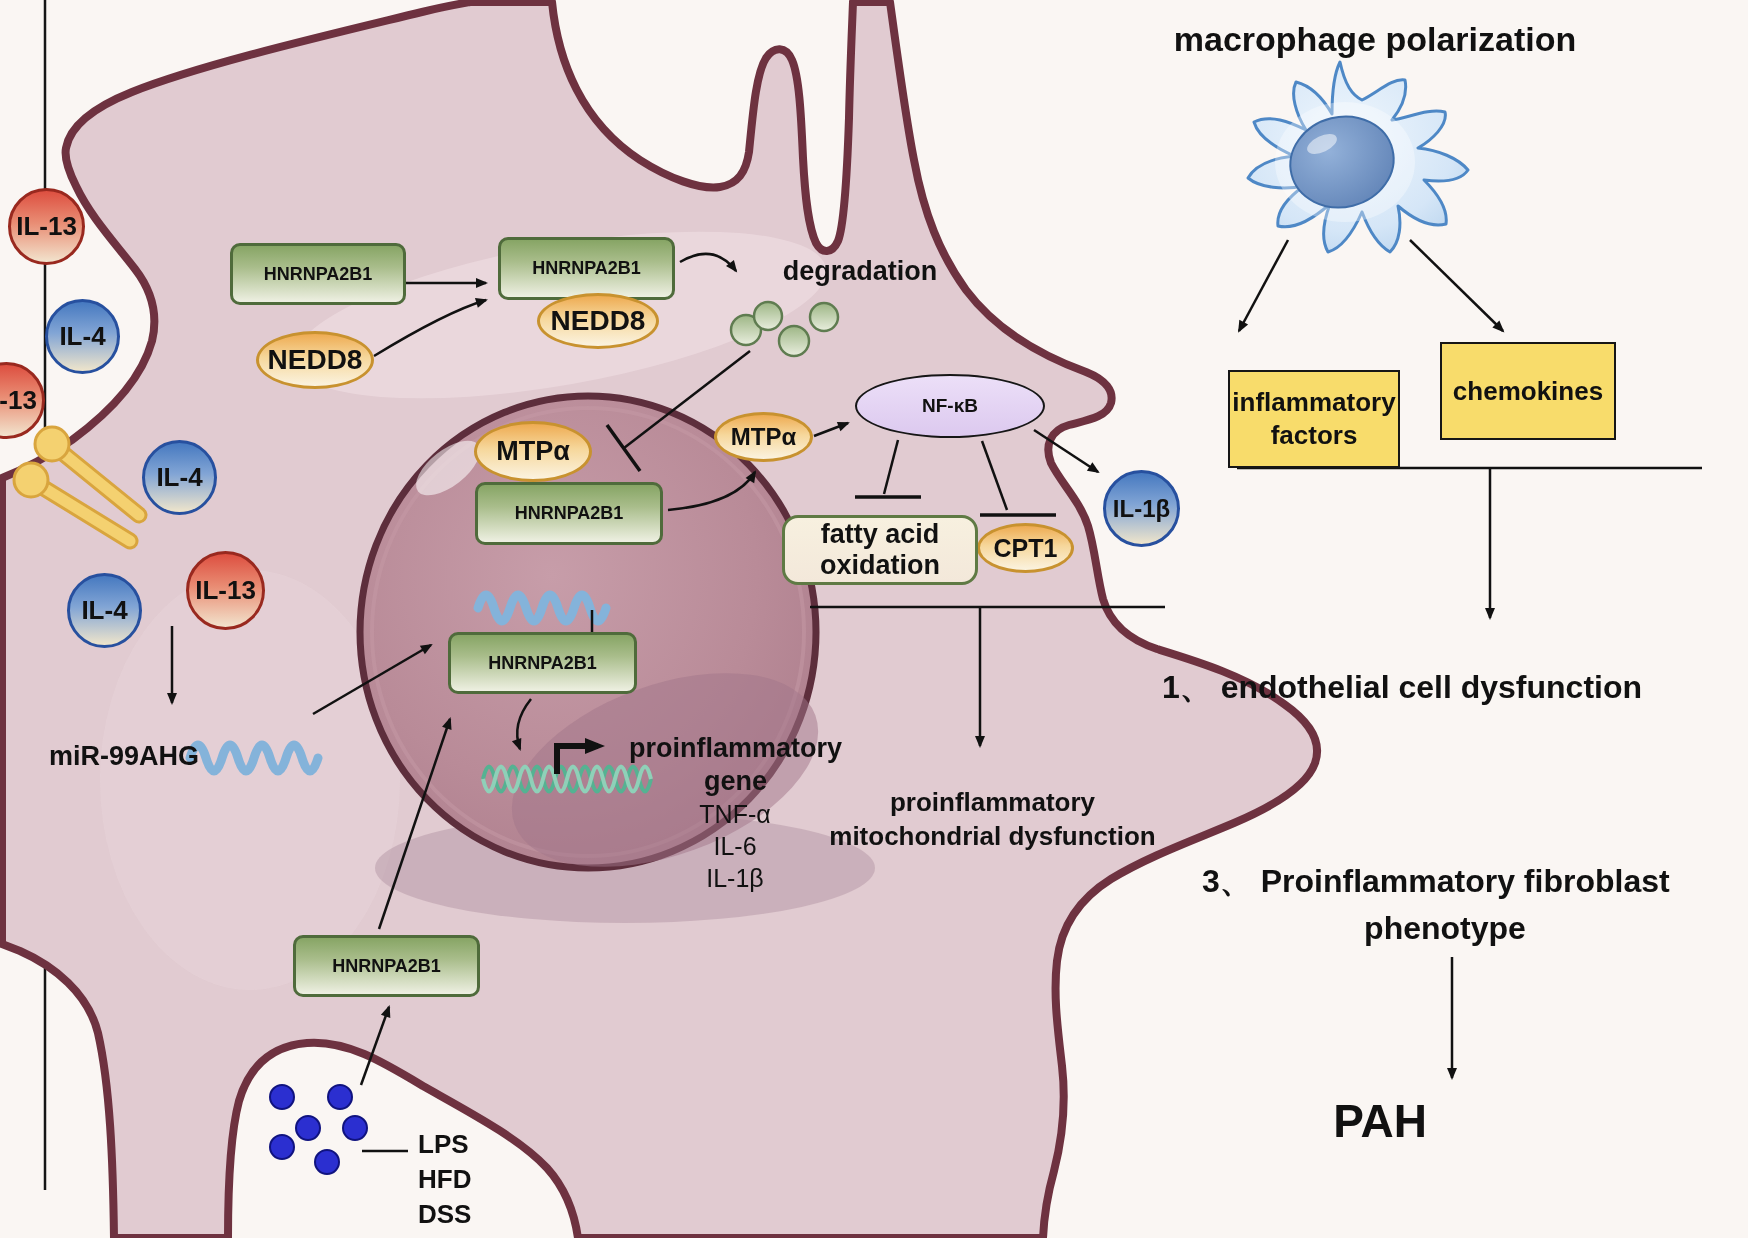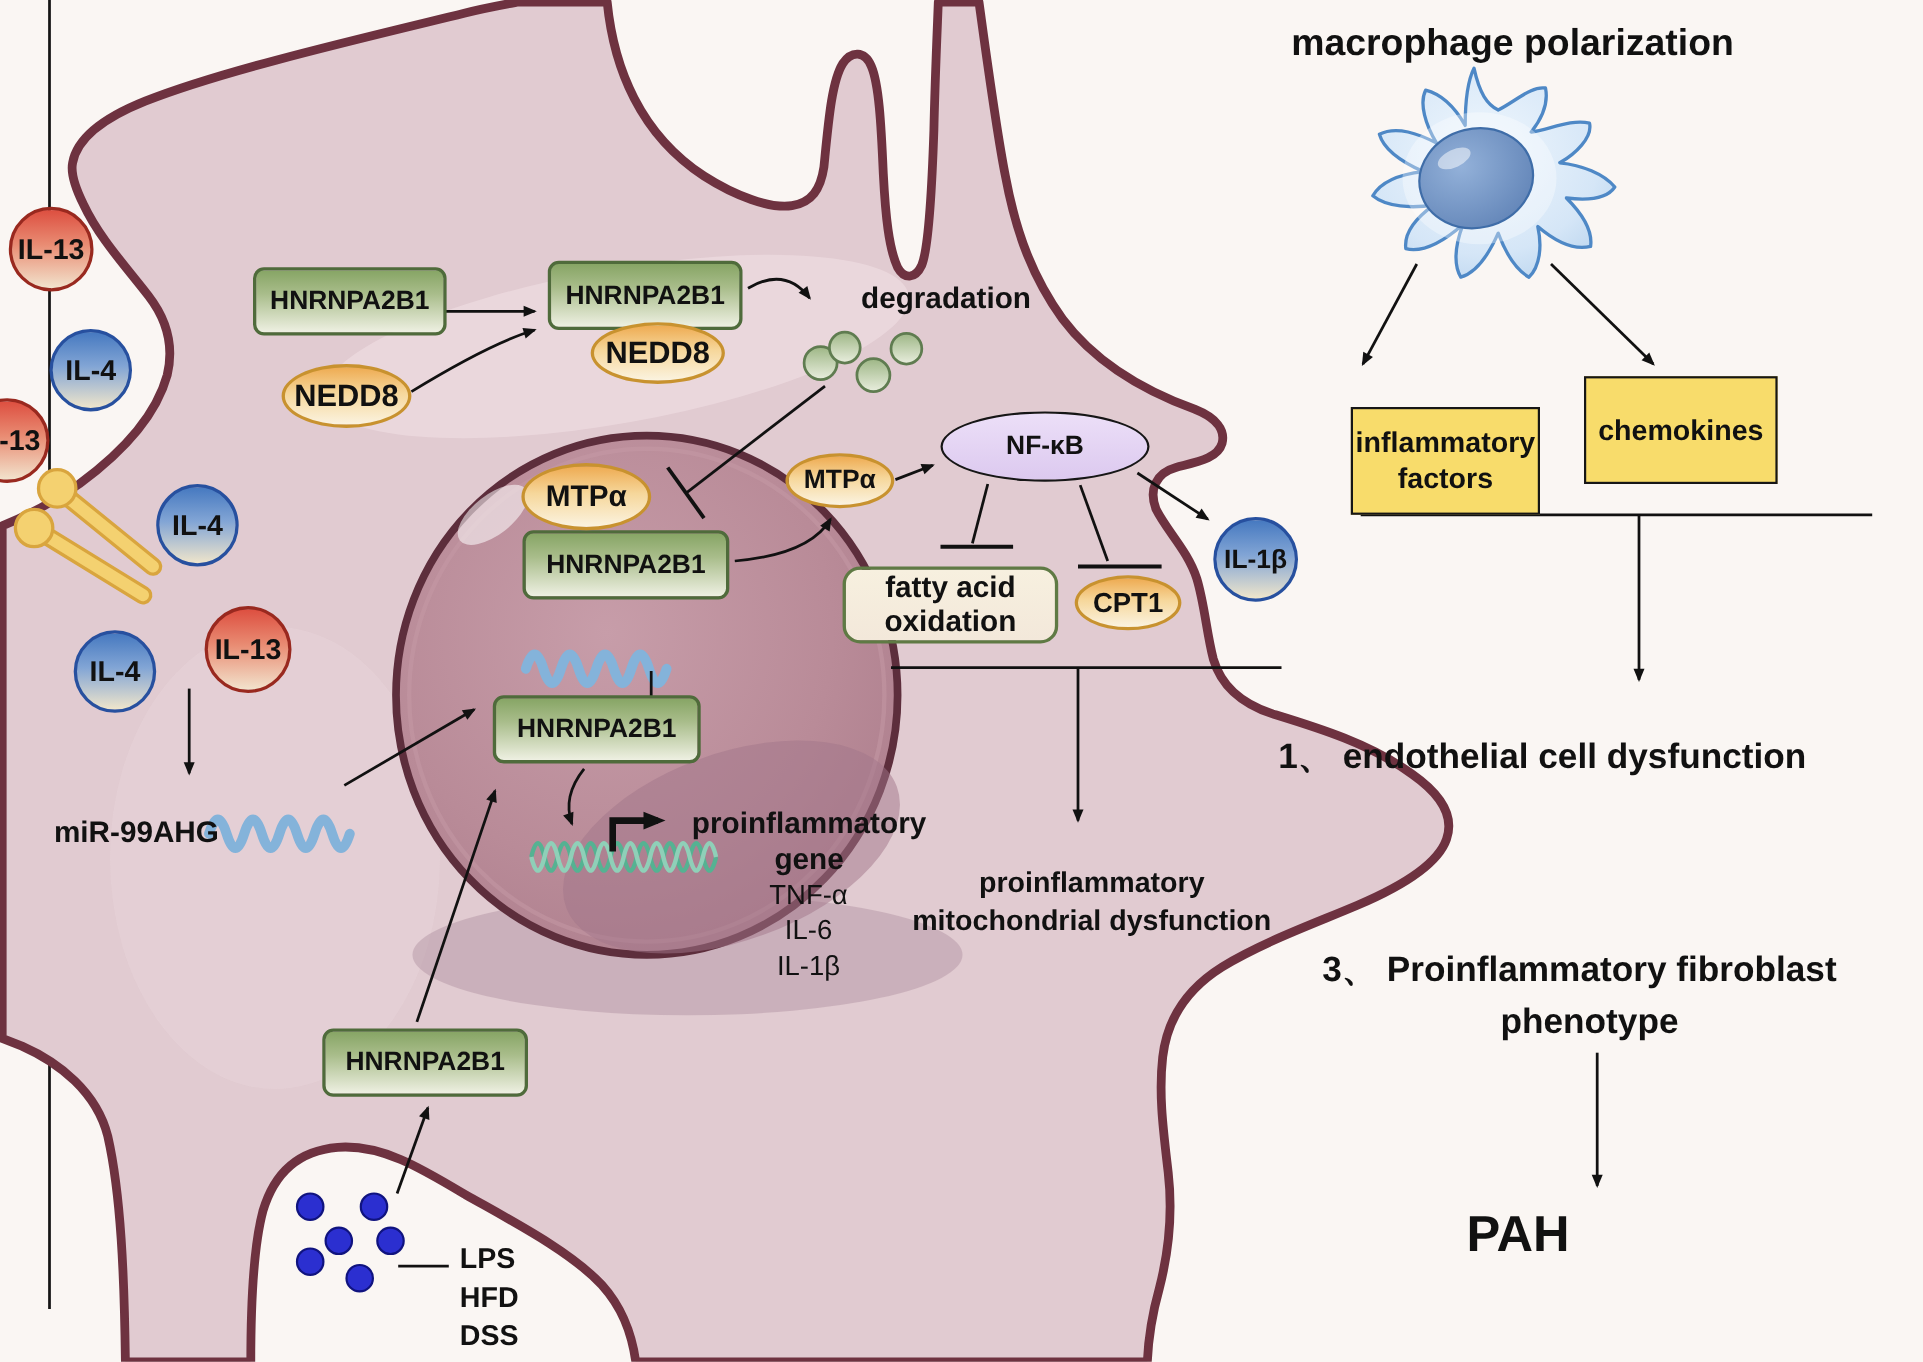--- a/index.html
+++ b/index.html
@@ -2,27 +2,27 @@
 <html><head>
 <meta charset="utf-8">
 <style>
   html,body{margin:0;padding:0;background:#faf6f3;}
   #canvas{position:relative;width:1748px;height:1238px;overflow:hidden;
           font-family:"Liberation Sans","DejaVu Sans",sans-serif;color:#111;}
   #layer-svg{position:absolute;left:0;top:0;z-index:1;}
   .abs{position:absolute;z-index:2;box-sizing:border-box;}
   .flexc{display:flex;align-items:center;justify-content:center;flex-direction:column;text-align:center;}
   .gbox{background:linear-gradient(180deg,#87a565 0%,#a9bd8b 38%,#eef0e2 100%);
-        border:3px solid #4f6b3b;border-radius:10px;font-weight:bold;font-size:24px;}
+        border:3px solid #4f6b3b;border-radius:10px;font-weight:bold;font-size:18px;}
   .oell{background:linear-gradient(180deg,#eeab52 0%,#f6d79b 45%,#fbf3e0 100%);
         border:3px solid #c8922f;border-radius:50%;font-weight:bold;font-size:28px;}
   .pell{background:linear-gradient(180deg,#ecdff8,#dcc9ef);border:2px solid #161616;
-        border-radius:50%;font-weight:bold;font-size:24px;}
+        border-radius:50%;font-weight:bold;font-size:19px;}
   .fbox{background:linear-gradient(180deg,#f7f0df,#f3e8da);border:3px solid #5f7a44;
-        border-radius:16px;font-weight:bold;font-size:27px;line-height:31px;}
+        border-radius:16px;font-weight:bold;font-size:27px;line-height:31px;margin-left:16px;}
   .ybox{background:#f8dc6b;border:2px solid #161616;font-weight:bold;font-size:26px;line-height:33px;}
   .circ{border-radius:50%;font-weight:bold;font-size:26px;}
   .circ.red{background:linear-gradient(180deg,#dd4f40 0%,#e98d74 45%,#f2e3cd 100%);border:3px solid #99291f;}
   .circ.blue{background:linear-gradient(180deg,#4679c0 0%,#82a5d5 45%,#efe5cb 100%);border:3px solid #27509f;}
   .lbl{position:absolute;z-index:2;font-weight:bold;color:#111;text-align:center;}
   .reg{font-weight:normal;}
   .nowrap{white-space:nowrap;}
 </style>
 </head>
 <body>

